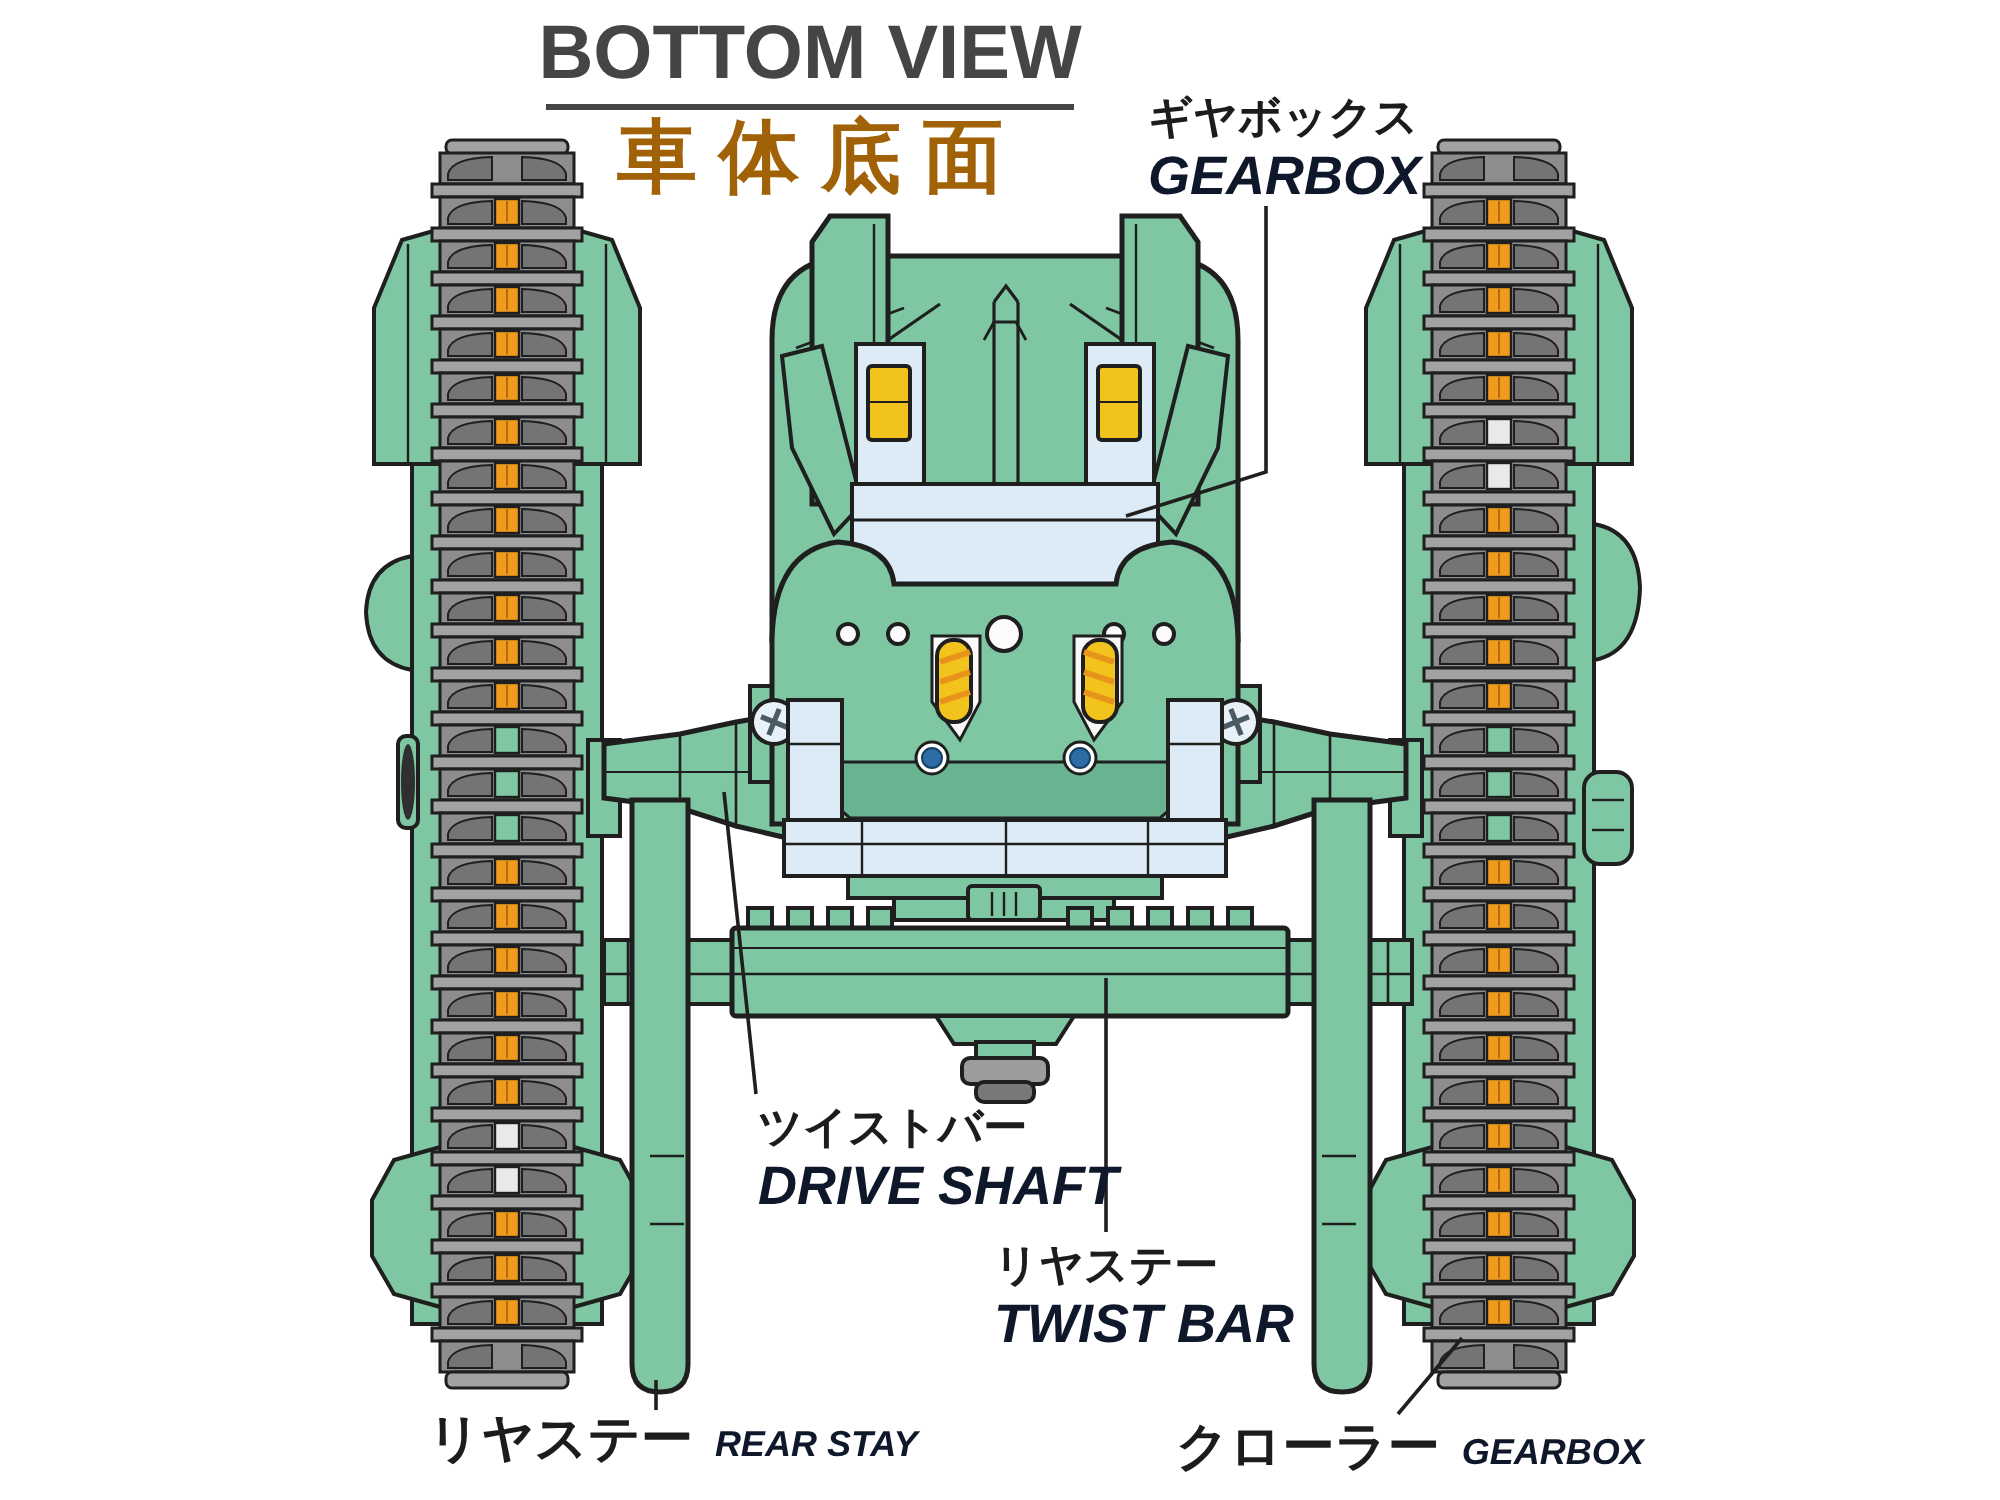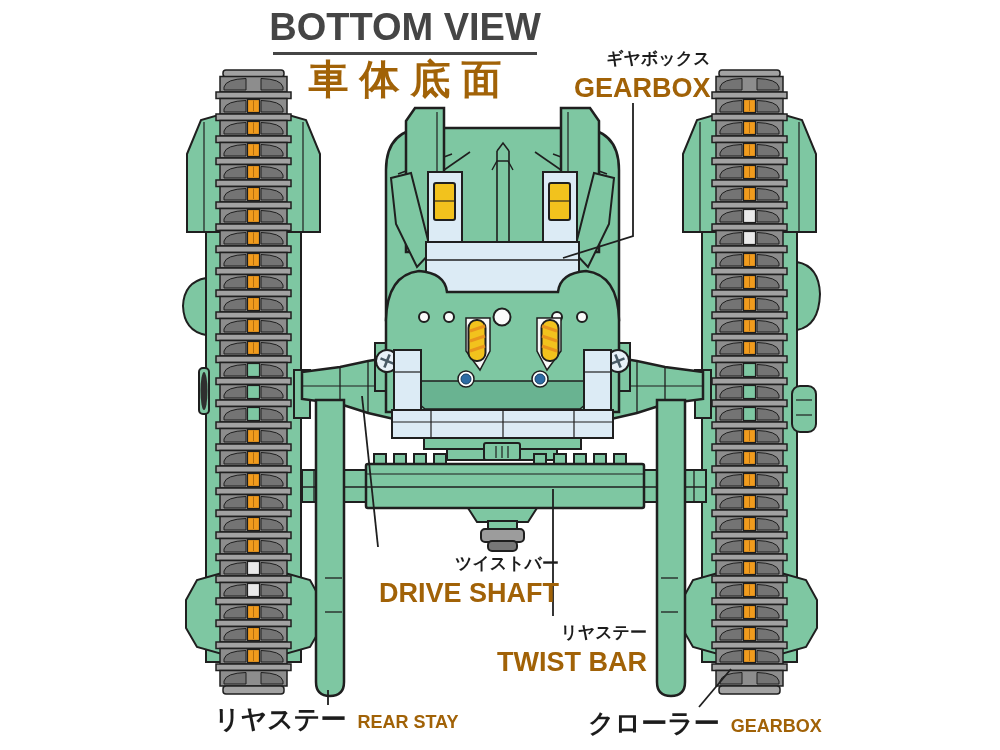--- a/index.html
+++ b/index.html
@@ -1,27 +1,27 @@
 <!DOCTYPE html>
 <html><head>
 <meta charset="utf-8">
 <style>
   html,body{margin:0;padding:0;background:#ffffff;}
   .page{position:relative;width:836px;height:750px;background:#fff;overflow:hidden;
         font-family:"Liberation Sans", sans-serif;}
   .diagram-svg{position:absolute;left:0;top:0;}
   .label{position:absolute;white-space:nowrap;}
   .jp{color:#1c1c1c;font-weight:600;}
-  .en{color:#a16207;font-weight:700;}
+  .en{color:#0f172a;font-weight:700;font-style:italic;}
   .title-block{position:absolute;left:240px;top:6px;width:330px;text-align:center;}
   .title-en{font-size:38px;font-weight:800;color:#454545;letter-spacing:0px;line-height:42px;}
   .title-rule{width:264px;height:3px;background:#454545;margin:4px auto 0 auto;}
   .title-jp{font-size:40px;font-weight:600;color:#a16207;letter-spacing:11px;text-indent:11px;
             margin-top:7px;line-height:34px;}
-  .callout-stack .jp{display:block;font-size:17px;line-height:29px;text-align:right;}
+  .callout-stack .jp{display:block;font-size:22px;line-height:29px;}
   .callout-stack .en{display:block;font-size:27px;line-height:31px;}
   .callout-row{display:flex;align-items:baseline;gap:11px;}
   .callout-row .jp{font-size:26px;text-align:right;}
   .callout-row .en{font-size:18px;}
 </style>
 </head>
 <body>
 
 <div class="page">
 

